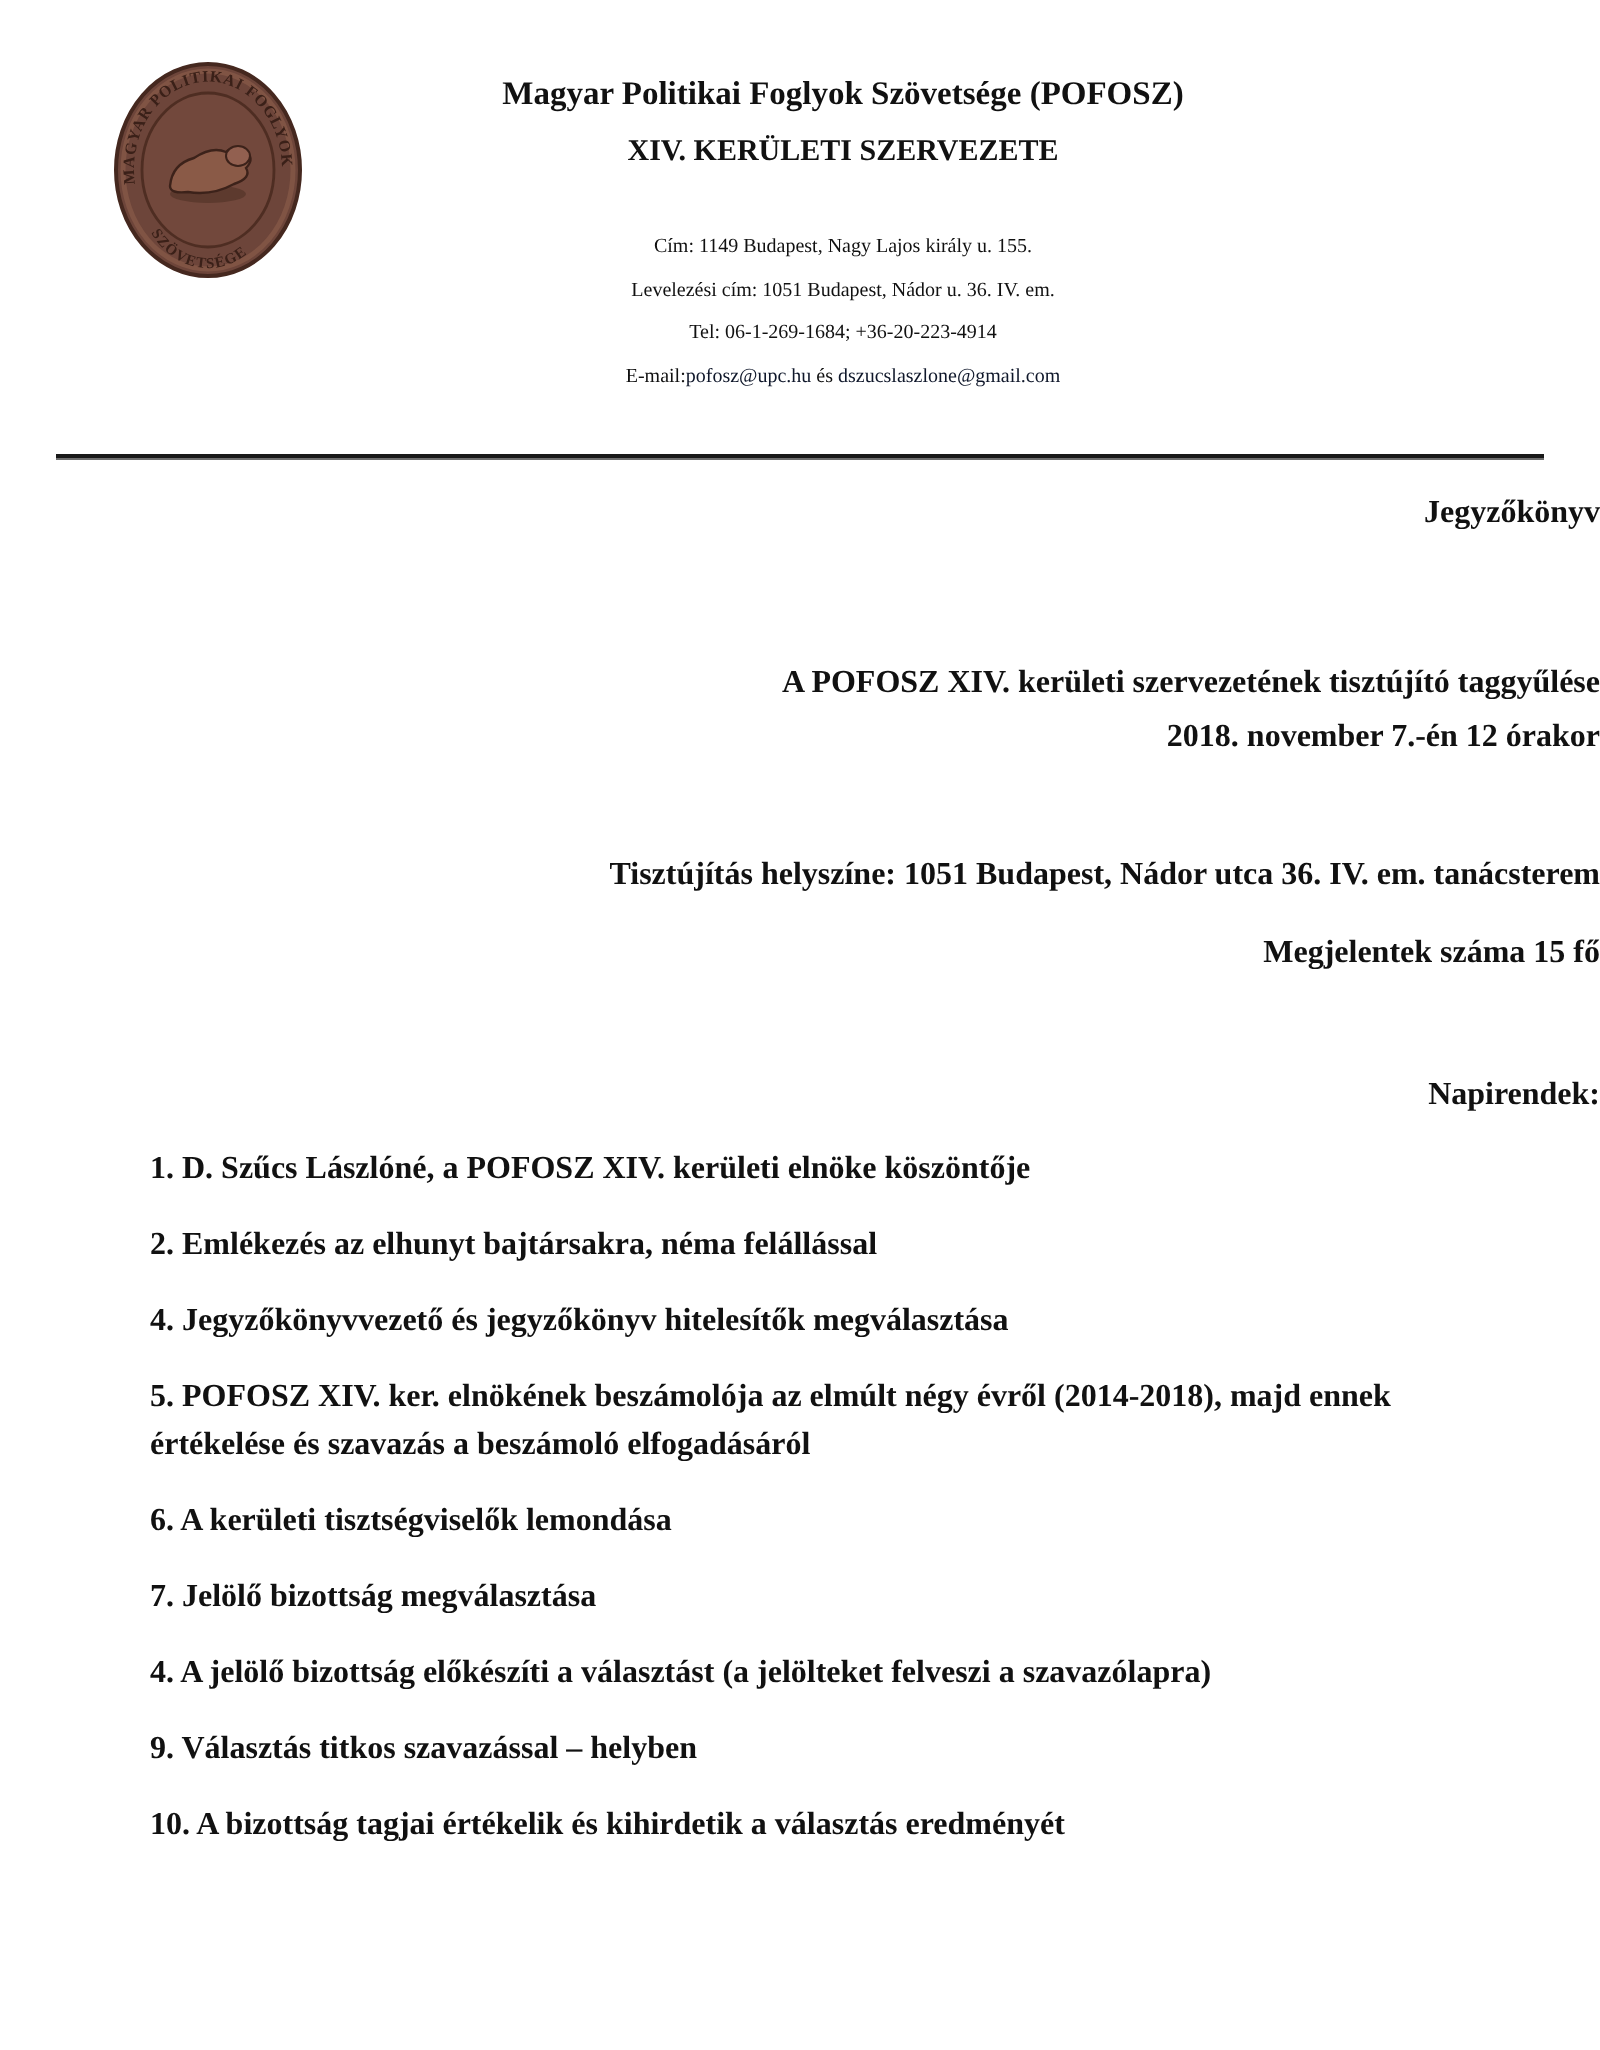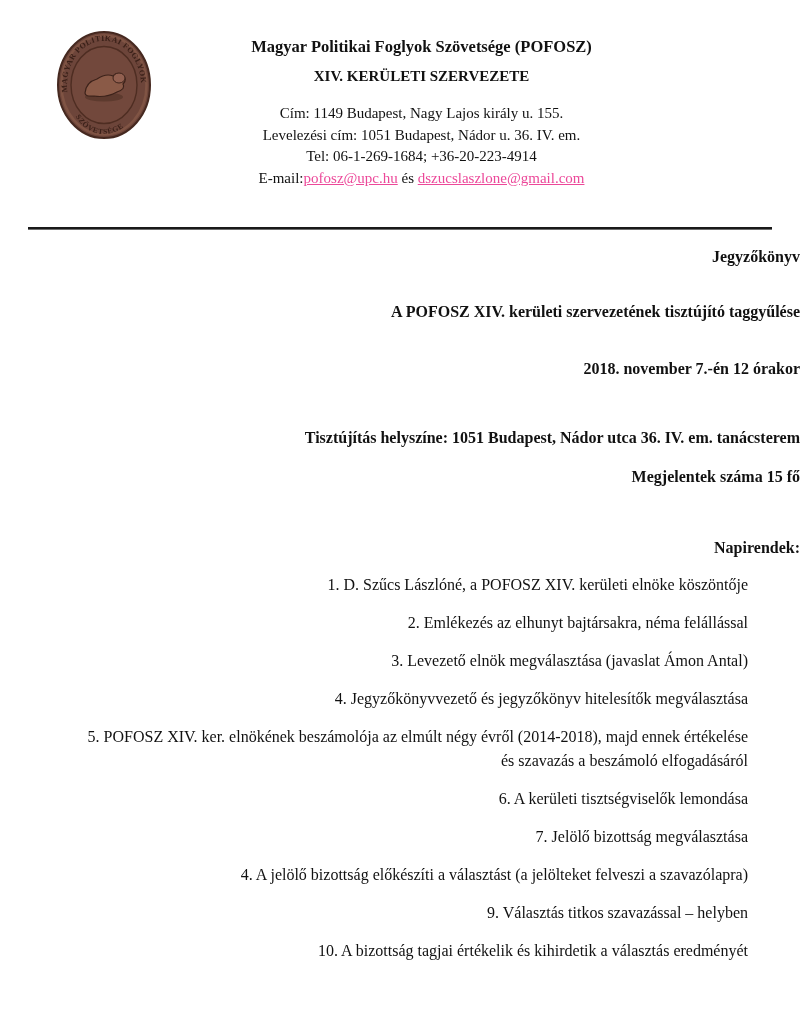--- a/index.html
+++ b/index.html
@@ -34,27 +34,26 @@
     font-weight: bold;
     line-height: 21px;
   }
   .org-unit {
     font-size: 15px;
     font-weight: bold;
     margin-top: 7px;
     line-height: 24px;
   }
   .contact-block {
-    margin-top: 15px;
-    font-size: 15px;
+    margin-top: 25px;
+    font-size: 10px;
     line-height: 21.5px;
   }
   .email-line a, .email-link {
-    color: #ec4899;
-    text-decoration: underline;
+    color: #0f172a;
     cursor: pointer;
   }
 
   
   .rule {
     position: absolute;
     top: 227px;
     left: 28px;
     right: 28px;
     height: 3px;
@@ -66,39 +65,38 @@
   .cline {
     position: absolute;
     left: 0;
     right: 0;
     text-align: right;
     font-weight: bold;
     font-size: 16px;
     line-height: 20px;
   }
   .doc-title      { top: 247px; }
-  .doc-subject    { top: 302px; }
+  .doc-subject    { top: 332px; }
   .doc-datetime   { top: 359px; }
   .doc-location   { top: 428px; }
   .doc-attendance { top: 467px; padding-left: 16px; }
   .agenda-heading { top: 538px; }
 
   
   .agenda-list {
     position: absolute;
     top: 573px;
     left: 75px;
     right: 52px;
   }
   .agenda-item {
-    font-weight: normal;
+    font-weight: bold;
     font-size: 16px;
     line-height: 24px;
     margin-bottom: 14px;
-    text-align: right;
   }
 </style>
 </head>
 <body>
 
 <div class="page">
 
   <div class="logo-wrap">
     <svg width="94" height="110" viewBox="0 0 94 110">
       <ellipse cx="47" cy="55" rx="46" ry="53" fill="#6d453a" stroke="#45281f" stroke-width="2"></ellipse>
@@ -136,21 +134,20 @@
   <div class="cline doc-title">Jegyzőkönyv</div>
   <div class="cline doc-subject">A POFOSZ XIV. kerületi szervezetének tisztújító taggyűlése</div>
   <div class="cline doc-datetime">2018. november 7.-én 12 órakor</div>
   <div class="cline doc-location">Tisztújítás helyszíne: 1051 Budapest, Nádor utca 36. IV. em. tanácsterem</div>
   <div class="cline doc-attendance">Megjelentek száma 15 fő</div>
   <div class="cline agenda-heading">Napirendek:</div>
 
   <div class="agenda-list">
     <div class="agenda-item">1. D. Szűcs Lászlóné, a POFOSZ XIV. kerületi elnöke köszöntője</div>
     <div class="agenda-item">2. Emlékezés az elhunyt bajtársakra, néma felállással</div>
-    <div class="agenda-item">3. Levezető elnök megválasztása (javaslat Ámon Antal)</div>
     <div class="agenda-item">4. Jegyzőkönyvvezető és jegyzőkönyv hitelesítők megválasztása</div>
     <div class="agenda-item">5. POFOSZ XIV. ker. elnökének beszámolója az elmúlt négy évről (2014-2018), majd ennek értékelése és szavazás a beszámoló elfogadásáról</div>
     <div class="agenda-item">6. A kerületi tisztségviselők lemondása</div>
     <div class="agenda-item">7. Jelölő bizottság megválasztása</div>
     <div class="agenda-item">4. A jelölő bizottság előkészíti a választást (a jelölteket felveszi a szavazólapra)</div>
     <div class="agenda-item">9. Választás titkos szavazással – helyben</div>
     <div class="agenda-item">10. A bizottság tagjai értékelik és kihirdetik a választás eredményét</div>
   </div>
 
 </div>

